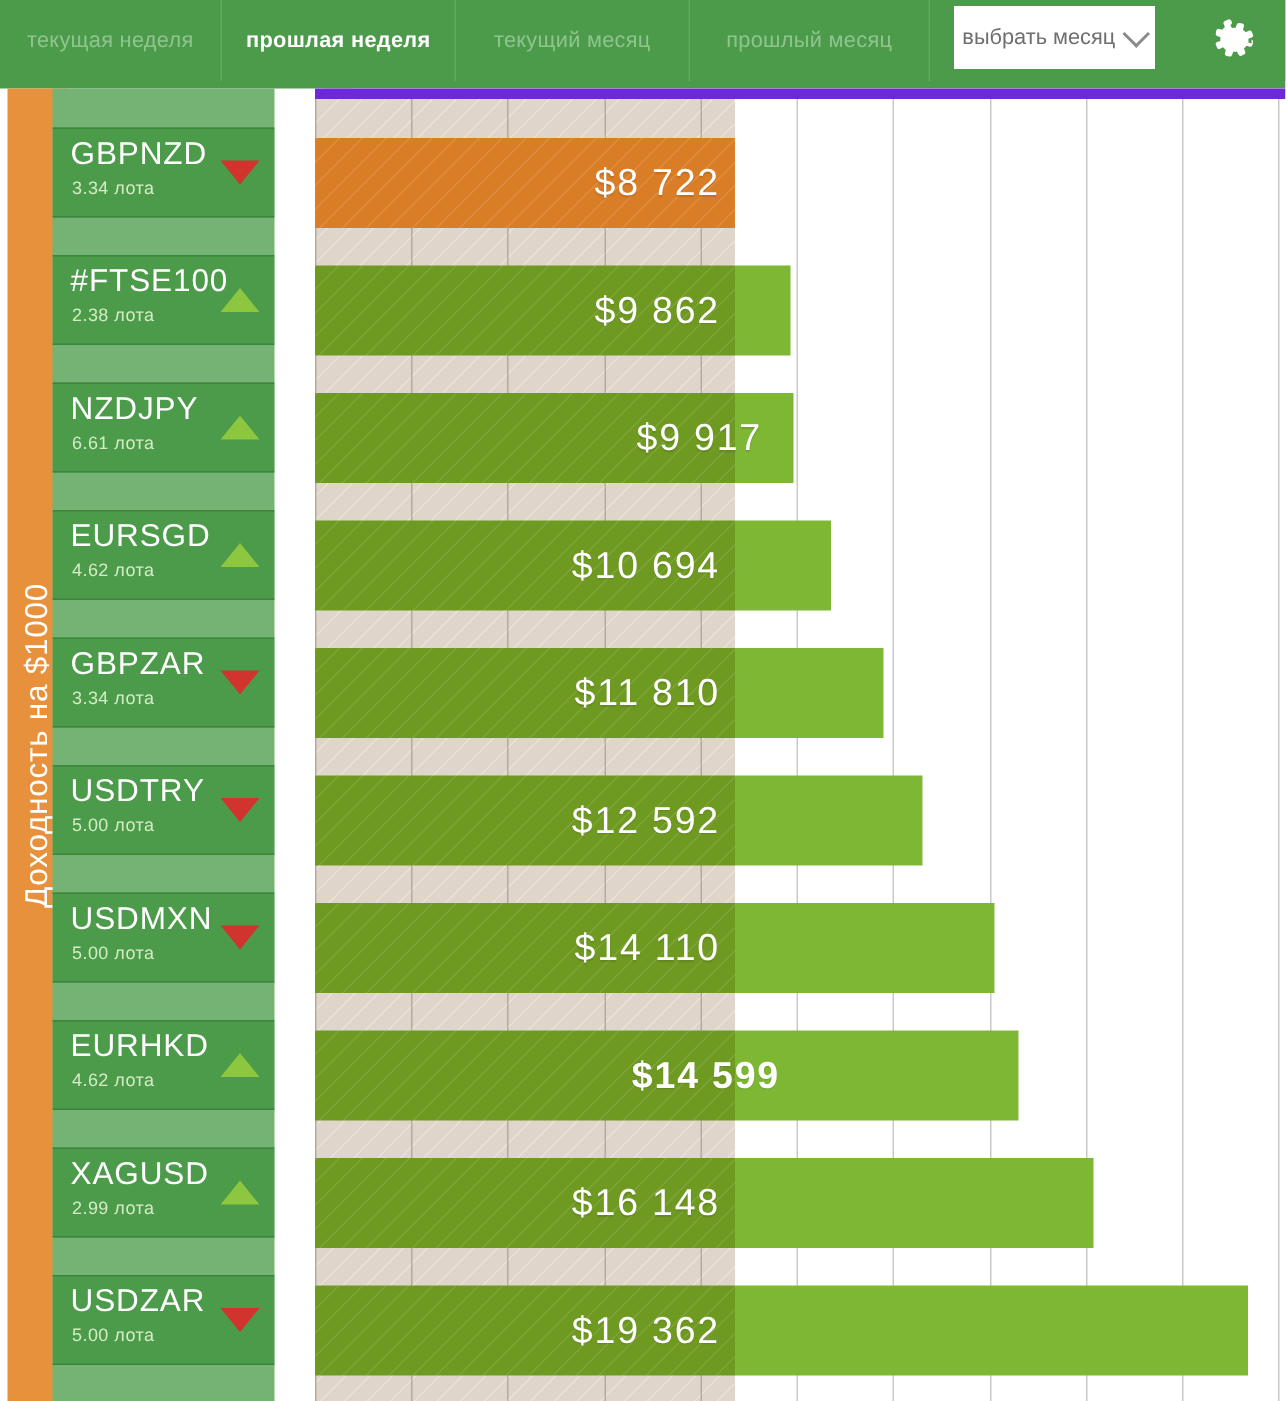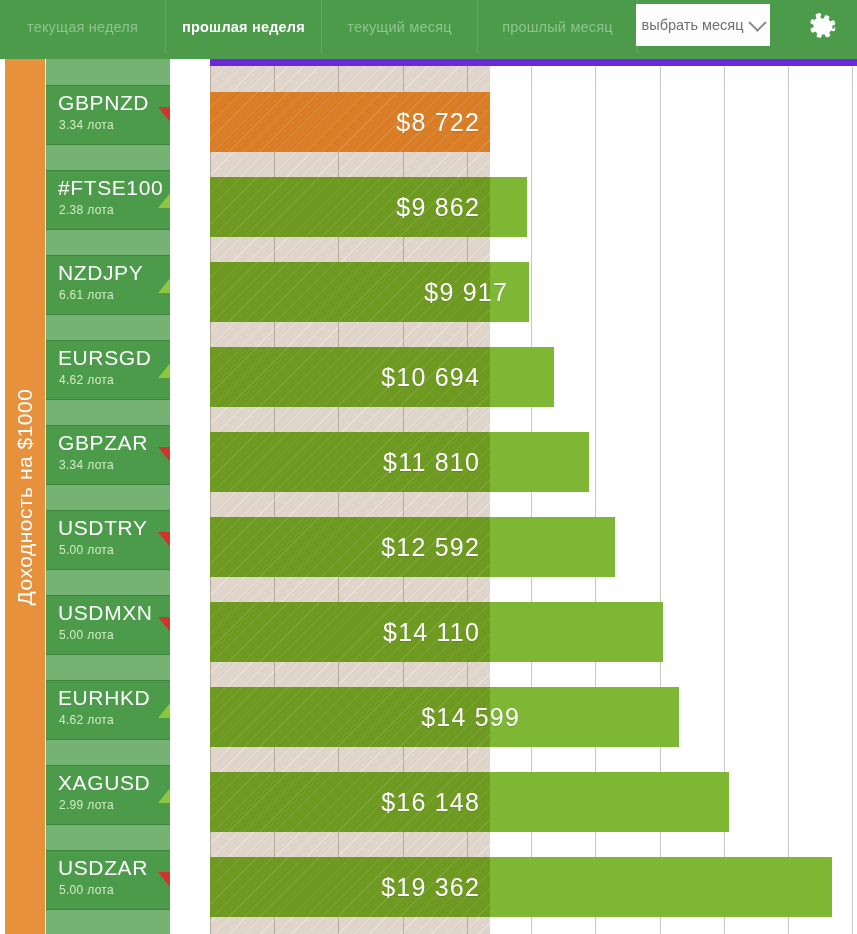--- a/index.html
+++ b/index.html
@@ -47,21 +47,21 @@
     justify-content: center;
     color: #8fc48f;
     font-size: 14.5px;
     letter-spacing: .2px;
     box-sizing: border-box;
     border-right: 1px solid #61a861;
     cursor: pointer;
     user-select: none;
     font-family: "Liberation Sans", sans-serif;
   }
-  .tab.t0 { width: 166px; }
+  .tab.t0 { width: 148px; }
   .tab.t1 { width: 156px; text-align: center; }
   .tab.t2 { width: 156px; }
   .tab.t3 { width: 160px; }
   .tab.active {
     color: #ffffff;
     font-weight: bold;
     background: #4b9b4b;
   }
   .tab.active .tab-pointer {
     position: absolute;
@@ -125,23 +125,23 @@
     transform: translate(-50%,-50%) rotate(-90deg);
     white-space: nowrap;
     color: #ffffff;
     font-size: 21px;
     letter-spacing: .5px;
   }
 
   
   .sidebar {
     position: absolute;
-    left: 46px;
+    left: 35px;
     top: 59px;
-    width: 124px;
+    width: 148px;
     height: 875px;
     background: #74b374;
     overflow: hidden;
   }
   .srow {
     position: absolute;
     left: 0;
     width: 148px;
     height: 60px;
     background: #4b9b4b;
@@ -402,21 +402,21 @@
       <div class="bar-label" style="top: 451px; left: 0px; width: 280px; text-align: right; padding-right: 10px; box-sizing: border-box;">$12 592</div>
       <div class="bar" style="top: 536px; width: 453px;">
         <div class="seg-dark" style="width: 280px;"></div>
         <div class="seg-light" style="left: 280px; width: 173px;"></div>
       </div>
       <div class="bar-label" style="top: 536px; left: 0px; width: 280px; text-align: right; padding-right: 10px; box-sizing: border-box;">$14 110</div>
       <div class="bar" style="top: 621px; width: 469px;">
         <div class="seg-dark" style="width: 280px;"></div>
         <div class="seg-light" style="left: 280px; width: 189px;"></div>
       </div>
-      <div class="bar-label" style="top: 621px; left: 0px; width: 320px; text-align: right; padding-right: 10px; box-sizing: border-box;">$14 599</div>
+      <div class="bar-label" style="top: 621px; left: 0px; width: 320px; text-align: right; padding-right: 10px; box-sizing: border-box; font-weight: bold;">$14 599</div>
       <div class="bar" style="top: 706px; width: 519px;">
         <div class="seg-dark" style="width: 280px;"></div>
         <div class="seg-light" style="left: 280px; width: 239px;"></div>
       </div>
       <div class="bar-label" style="top: 706px; left: 0px; width: 280px; text-align: right; padding-right: 10px; box-sizing: border-box;">$16 148</div>
       <div class="bar" style="top: 791px; width: 622px;">
         <div class="seg-dark" style="width: 280px;"></div>
         <div class="seg-light" style="left: 280px; width: 342px;"></div>
       </div>
       <div class="bar-label" style="top: 791px; left: 0px; width: 280px; text-align: right; padding-right: 10px; box-sizing: border-box;">$19 362</div>

